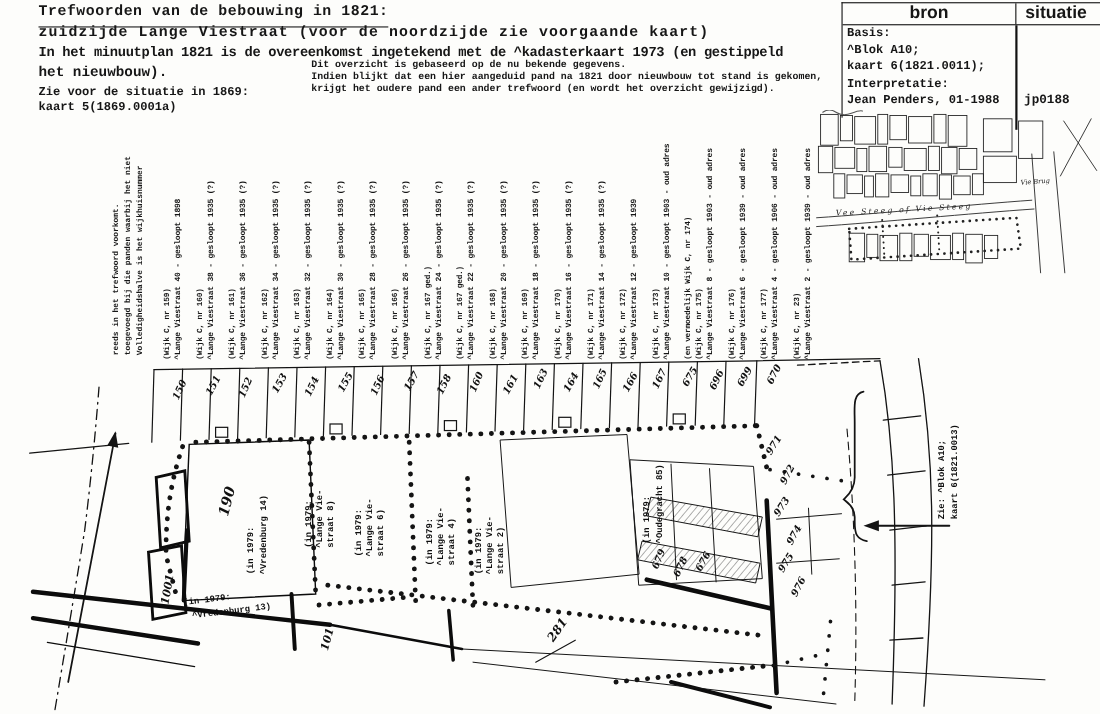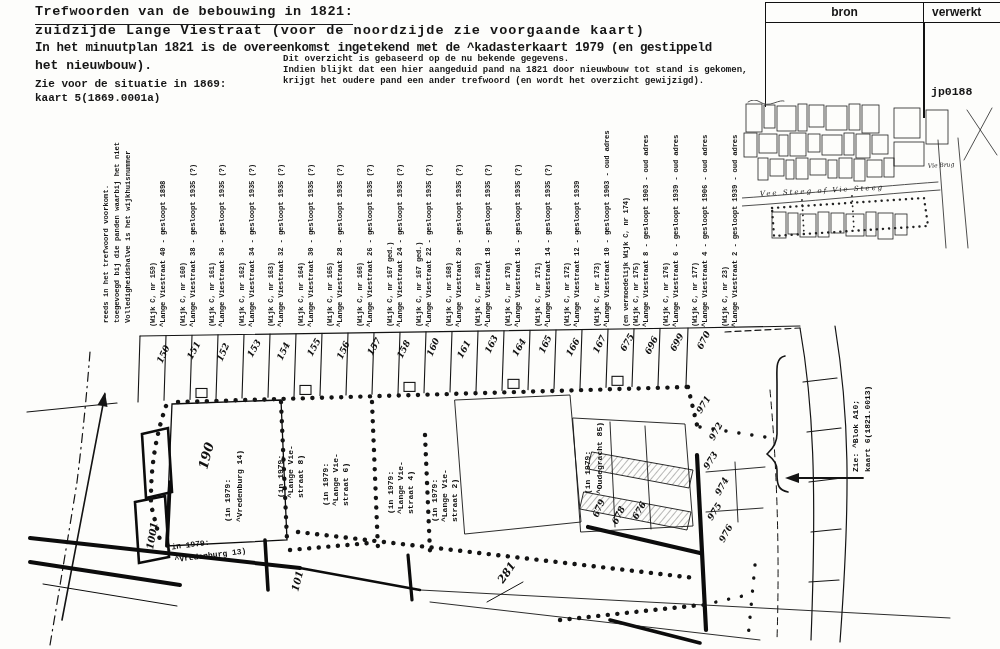--- a/index.html
+++ b/index.html
@@ -11,21 +11,21 @@
            border-bottom:1.6px solid #1a1a1a;padding-bottom:5px;}
   .t-line2{left:35px;top:23px;font-size:13.5px;font-weight:700;letter-spacing:1px;}
   .t-line3{left:35px;top:41px;font-size:12.5px;font-weight:700;letter-spacing:-.3px;}
   .t-line4{left:35px;top:58px;font-size:13px;font-weight:700;}
   .t-note{left:283px;top:54px;font-size:9px;font-weight:700;line-height:11px;white-space:pre;}
   .t-sit{left:35px;top:77px;font-size:11px;font-weight:700;line-height:14px;}
   
   .srcbox{left:765px;top:2px;width:234px;height:104px;border-left:1.6px solid #111;
           border-top:1.6px solid #111;}
   .srcbox .hdr{display:flex;border-bottom:1.6px solid #111;height:19px;
-               font-family:"Liberation Sans",sans-serif;font-weight:700;font-size:12px;}
+               font-family:"Liberation Sans",sans-serif;font-weight:700;font-size:16px;}
   .srcbox .c1{width:157px;text-align:center;border-right:1.6px solid #111;line-height:18px;}
   .srcbox .c2{flex:1;padding-left:8px;line-height:18px;}
   .srcbox .body{position:relative;height:85px;}
   .srcbox .vline-div{position:absolute;left:157px;top:0;bottom:-10px;width:1.6px;background:#111;}
   .srcbox .bron-lines{position:absolute;left:4px;top:1px;font-size:11px;font-weight:700;line-height:15.2px;white-space:pre;}
   .srcbox .verwerkt-val{position:absolute;left:165px;top:62px;font-size:11.5px;font-weight:700;}
   
   .vtext{writing-mode:vertical-lr;transform:rotate(180deg);height:100%;}
   .vline{line-height:10px;font-weight:700;white-space:nowrap;}
   .side-note{left:101px;top:118px;height:205px;}
@@ -41,37 +41,42 @@
   .insetmap{left:742px;top:100px;}
   svg text.pnum{font-family:"DejaVu Serif",serif;font-style:italic;font-weight:700;fill:#101010;}
   svg text.mlabel{font-family:"Liberation Mono",monospace;font-weight:700;font-size:8px;fill:#0e0e0e;}
   svg text.cursive{font-family:"DejaVu Serif",serif;font-style:italic;fill:#222;}
 </style>
 </head>
 <body>
 
 <div class="abs t-title">Trefwoorden van de bebouwing in 1821:</div>
 <div class="abs t-line2">zuidzijde Lange Viestraat (voor de noordzijde zie voorgaande kaart)</div>
-<div class="abs t-line3">In het minuutplan 1821 is de overeenkomst ingetekend met de ^kadasterkaart 1979 (en gestippeld</div>
+<div class="abs t-line3">In het minuutplan 1821 is de overeenkomst ingetekend met de ^kadasterkaart 1973 (en gestippeld</div>
 <div class="abs t-line4">het nieuwbouw).</div>
 <div class="abs t-note"><span>Dit overzicht is gebaseerd op de nu bekende gegevens.</span>
 <span>Indien blijkt dat een hier aangeduid pand na 1821 door nieuwbouw tot stand is gekomen,</span>
 <span>krijgt het oudere pand een ander trefwoord (en wordt het overzicht gewijzigd).</span></div>
 <div class="abs t-sit">
   <div>Zie voor de situatie in 1869:</div>
   <div>kaart 5(1869.0001a)</div>
 </div>
 
 <div class="abs srcbox">
   <div class="hdr">
     <div class="c1">bron</div>
-    <div class="c2">verwerkt</div>
+    <div class="c2">situatie</div>
   </div>
   <div class="body">
     <div class="vline-div"></div>
+    <div class="bron-lines">Basis:
+^Blok A10;
+kaart 6(1821.0011);
+Interpretatie:
+Jean Penders, 01-1988</div>
     <div class="verwerkt-val">jp0188</div>
   </div>
 </div>
 
 <div class="abs side-note">
   <div class="vtext">
     <div class="vline">Volledigheidshalve is het wijkhuisnummer</div>
     <div class="vline">toegevoegd bij die panden waarbij het niet</div>
     <div class="vline">reeds in het trefwoord voorkomt.</div>
   </div>

